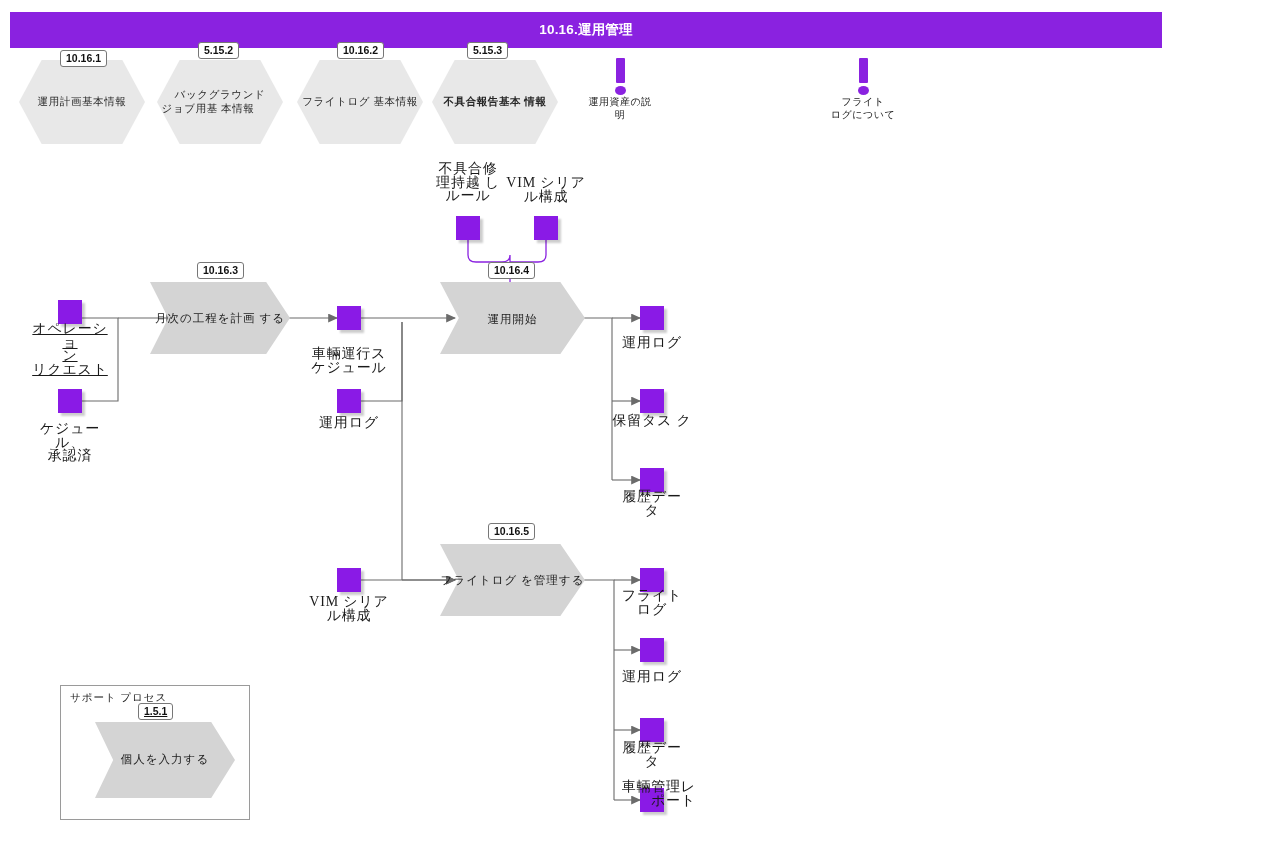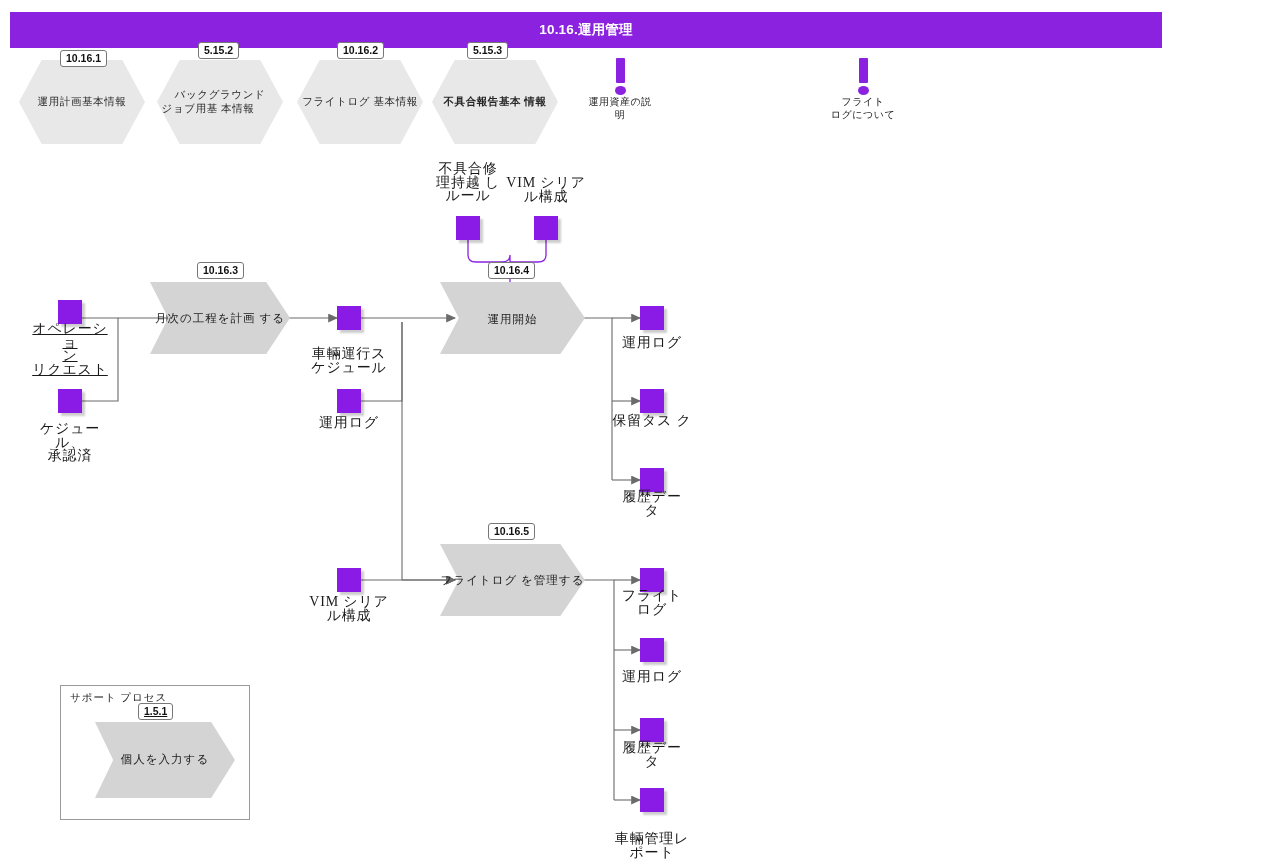--- a/index.html
+++ b/index.html
@@ -351,21 +351,21 @@
     <div>運用ログ</div>
   </div>
 
   <div class="obj" style="left:640px; top:718px;"></div>
   <div class="obj-label" style="left:608px; top:741px; width:88px;">
     <div>履歴デー</div>
     <div>タ</div>
   </div>
 
   <div class="obj" style="left:640px; top:788px;"></div>
-  <div class="obj-label" style="left:608px; top:832px; width:88px;">
+  <div class="obj-label" style="left:608px; top:780px; width:88px;text-align:right;">
     <div>車輛管理レ</div>
     <div>ポート</div>
   </div>
 
   <div class="group-box" style="left:60px; top:685px; width:190px; height:135px;"></div>
   <div class="group-title" style="left:70px; top:691px;">サポート プロセス</div>
   <div class="badge" style="left:138px; top:703px;text-decoration:underline;">1.5.1</div>
   <div class="proc" style="left:95px; top:722px; width:140px; height:76px;"></div>
   <div class="proc-label" style="left:95px; top:752px; width:140px;">個人を入力する</div>
 

